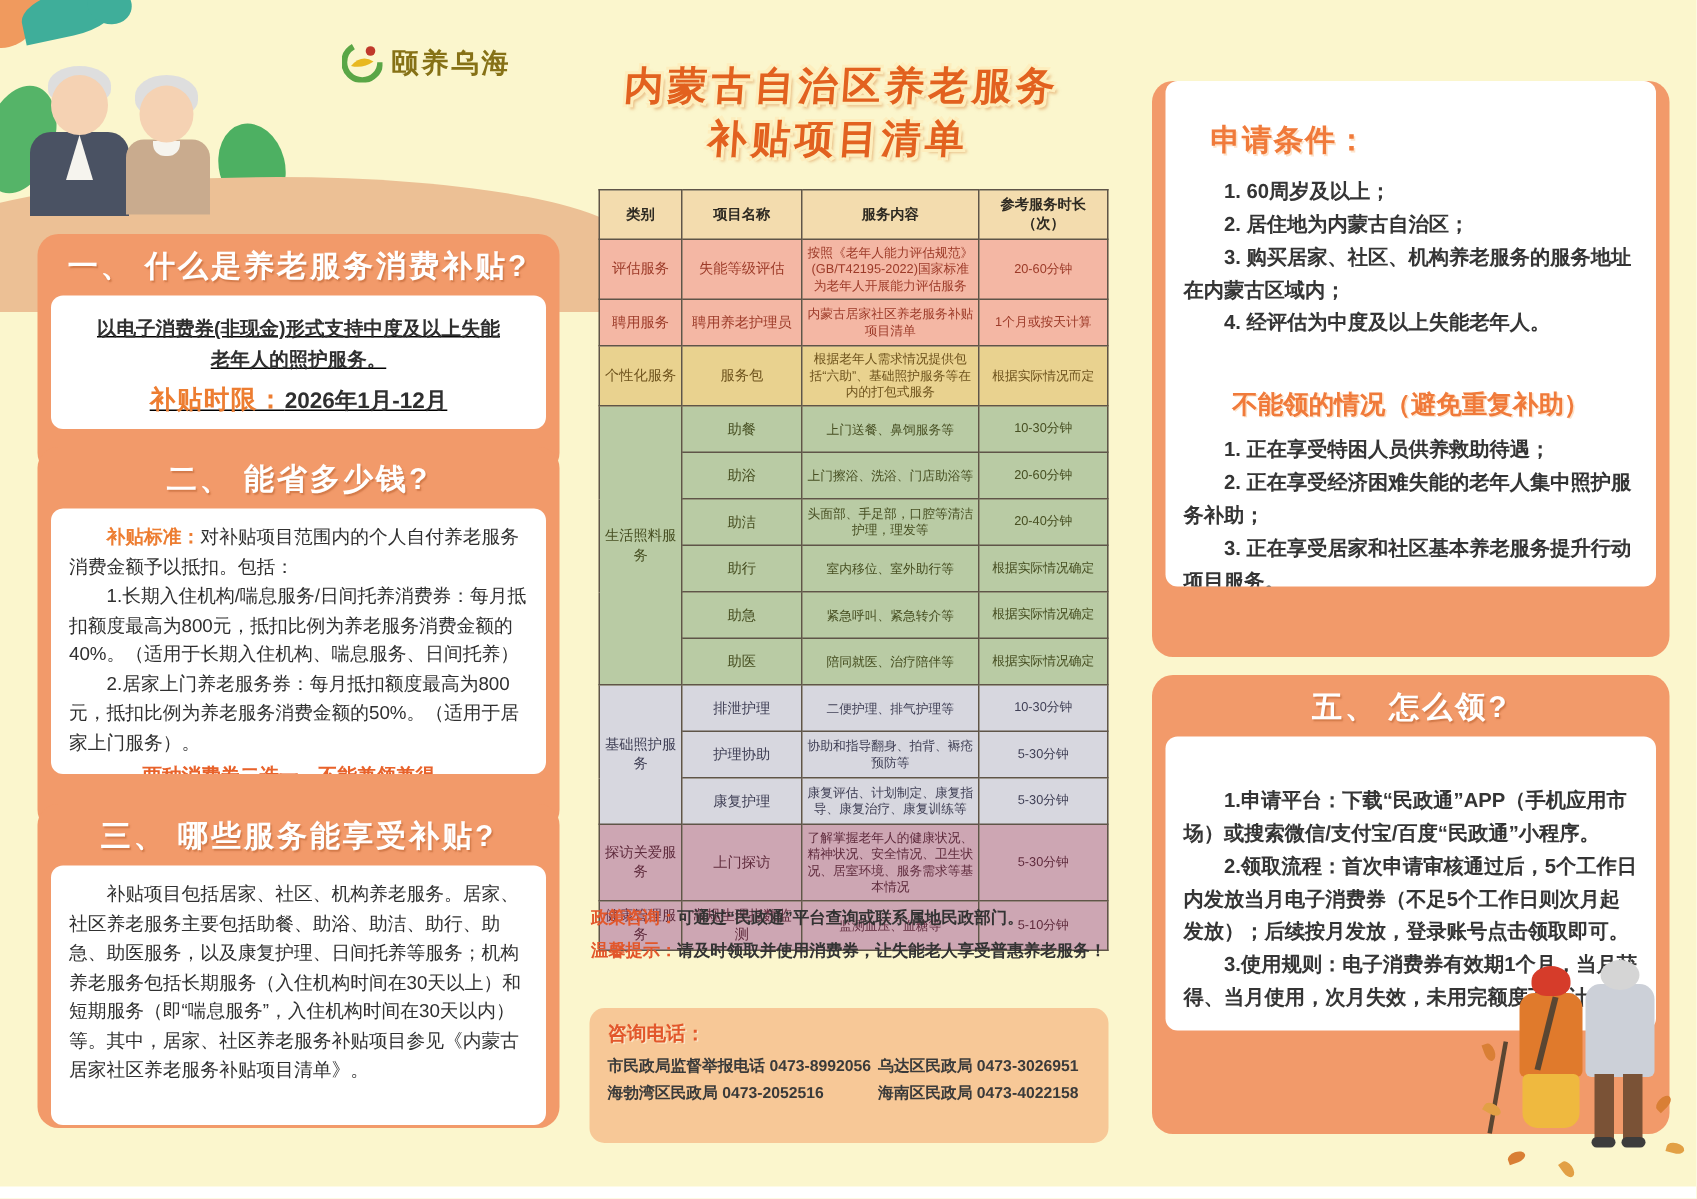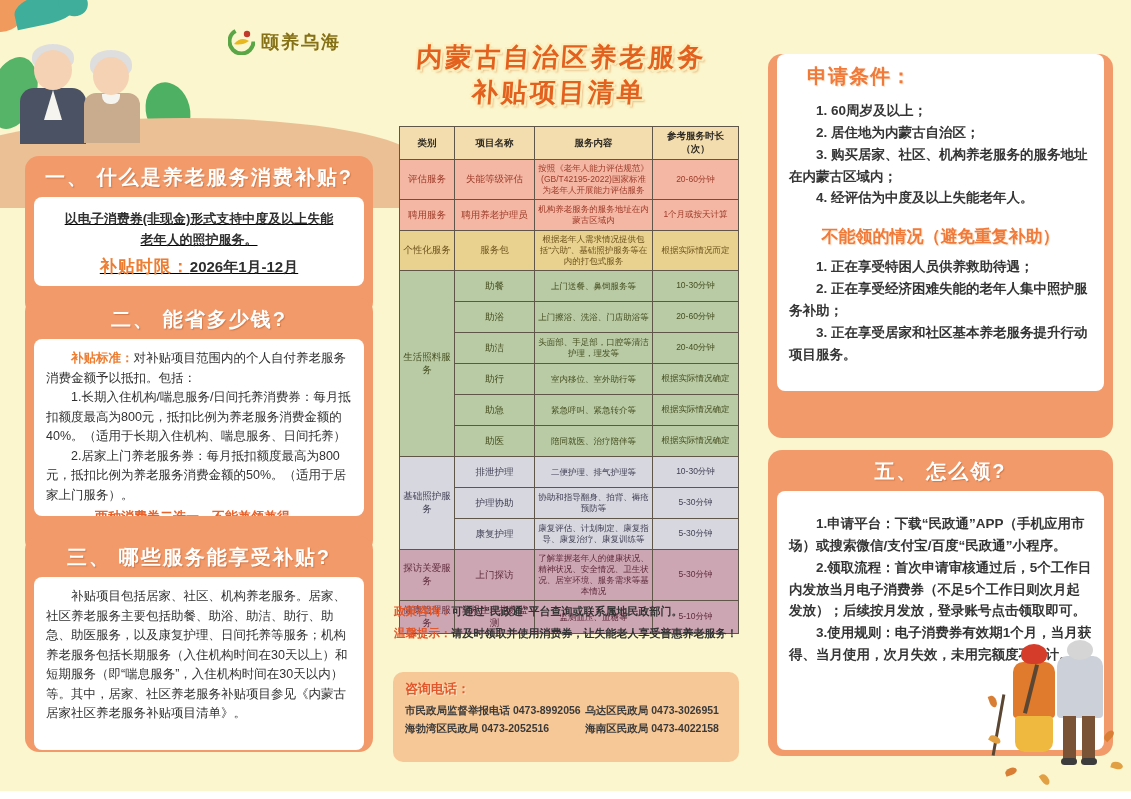--- a/index.html
+++ b/index.html
@@ -62,26 +62,26 @@
   .s1-time .val{font-size:15px;font-weight:700;color:#2f2f2f;}
   .s2{left:25px;top:298px;width:348px;height:256px;}
   .s2 .panel-body{height:177px;}
   .body-text{font-size:12.5px;color:#303030;line-height:1.56;font-weight:500;margin:0;}
   .indent{text-indent:2em;}
   .accent{color:#ed7d31;font-weight:800;}
   .warn{text-align:center;font-size:13px;font-weight:800;color:#e8622a;margin-top:3px;}
   .s3{left:25px;top:536px;width:348px;height:216px;}
   .s3 .panel-body{height:173px;}
   .s4{left:768px;top:54px;width:345px;height:384px;}
-  .s4 .panel-body{height:337px;padding-top:5px;}
+  .s4 .panel-body{height:337px;padding-top:22px;}
   .apply-title{font-size:20px;font-weight:800;color:#f07a3a;letter-spacing:1px;margin:4px 0 10px 18px;text-shadow:1px 1px 0 #fde3cb;}
   .cond{font-size:13.5px;color:#353535;font-weight:600;line-height:1.62;text-indent:2em;}
-  .deny-title{font-size:17px;font-weight:800;color:#f07a3a;text-align:center;margin:16px 0 8px;text-shadow:1px 1px 0 #fde3cb;}
+  .deny-title{font-size:17px;font-weight:800;color:#f07a3a;text-align:center;margin:32px 0 8px;text-shadow:1px 1px 0 #fde3cb;}
   .s5{left:768px;top:450px;width:345px;height:306px;}
-  .s5 .panel-body{height:259px;padding-top:22px;}
+  .s5 .panel-body{height:196px;padding-top:32px;}
   .s5 .cond{font-size:13.5px;}
 
   
   .svc-table{position:absolute;left:399px;top:126px;width:339px;border-collapse:collapse;table-layout:fixed;z-index:2;}
   .svc-table th,.svc-table td{border:1px solid #5f5548;padding:3px 3px;text-align:center;vertical-align:middle;}
   .svc-table th{background:#f3dcae;color:#2e2a22;font-size:9.5px;font-weight:700;height:18px;}
   .svc-table td{height:24px;}
   .svc-table td.cat{font-size:9.5px;}
   .svc-table td.name{font-size:9.5px;}
   .svc-table td.content{font-size:8.5px;line-height:1.3;}
@@ -182,21 +182,21 @@
     <tbody>
         <tr class="pink">
           <td class="cat" rowspan="1">评估服务</td>
           <td class="name">失能等级评估</td>
           <td class="content">按照《老年人能力评估规范》(GB/T42195-2022)国家标准为老年人开展能力评估服务</td>
           <td class="dur">20-60分钟</td>
         </tr>
         <tr class="pink">
           <td class="cat" rowspan="1">聘用服务</td>
           <td class="name">聘用养老护理员</td>
-          <td class="content">机构养老服务的服务地址在内蒙古区域内</td>
+          <td class="content">内蒙古居家社区养老服务补贴项目清单</td>
           <td class="dur">1个月或按天计算</td>
         </tr>
         <tr class="khaki">
           <td class="cat" rowspan="1">个性化服务</td>
           <td class="name">服务包</td>
           <td class="content">根据老年人需求情况提供包括“六助”、基础照护服务等在内的打包式服务</td>
           <td class="dur">根据实际情况而定</td>
         </tr>
         <tr class="green">
           <td class="cat" rowspan="6">生活照料服务</td>

